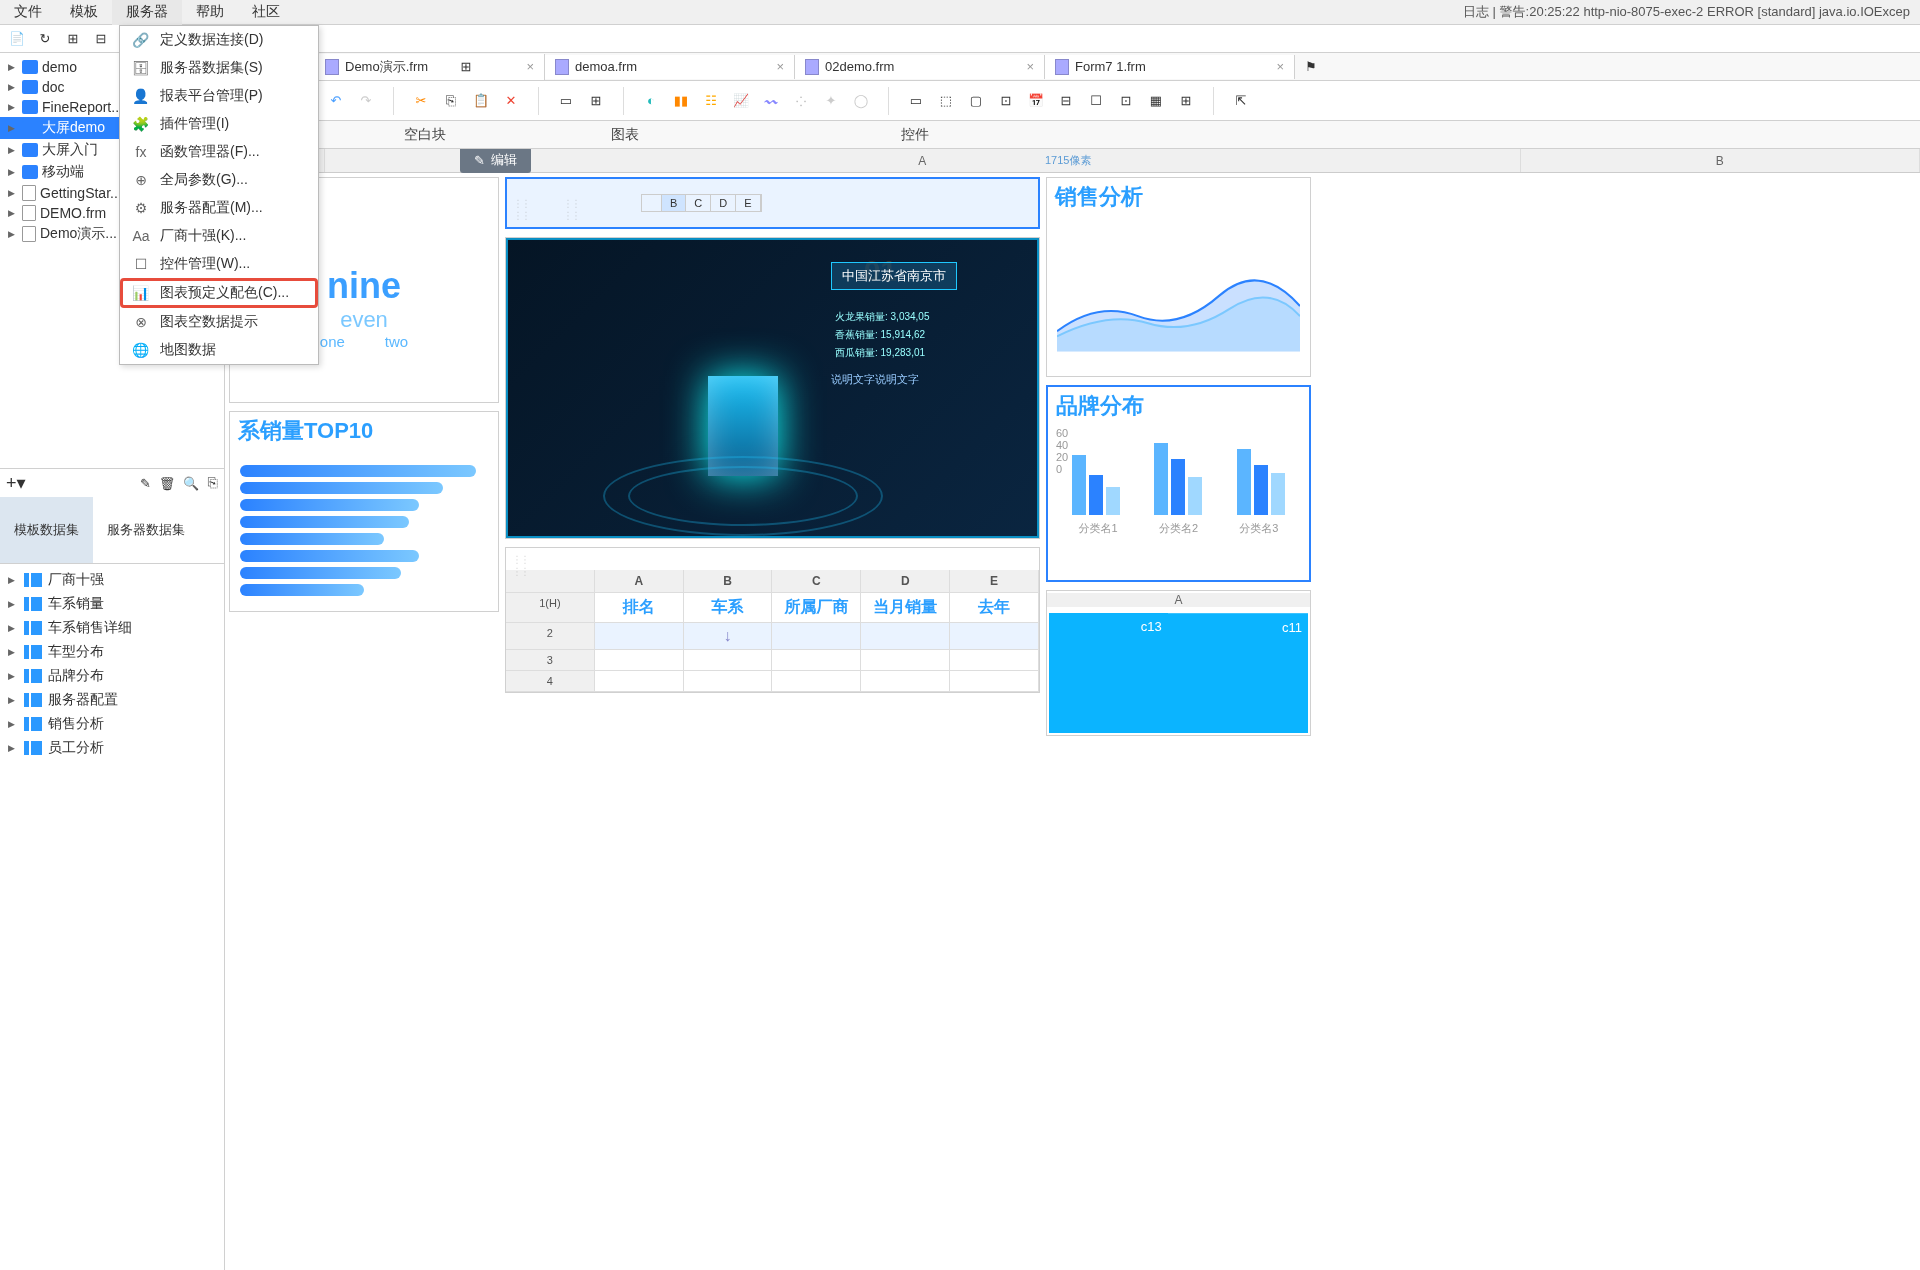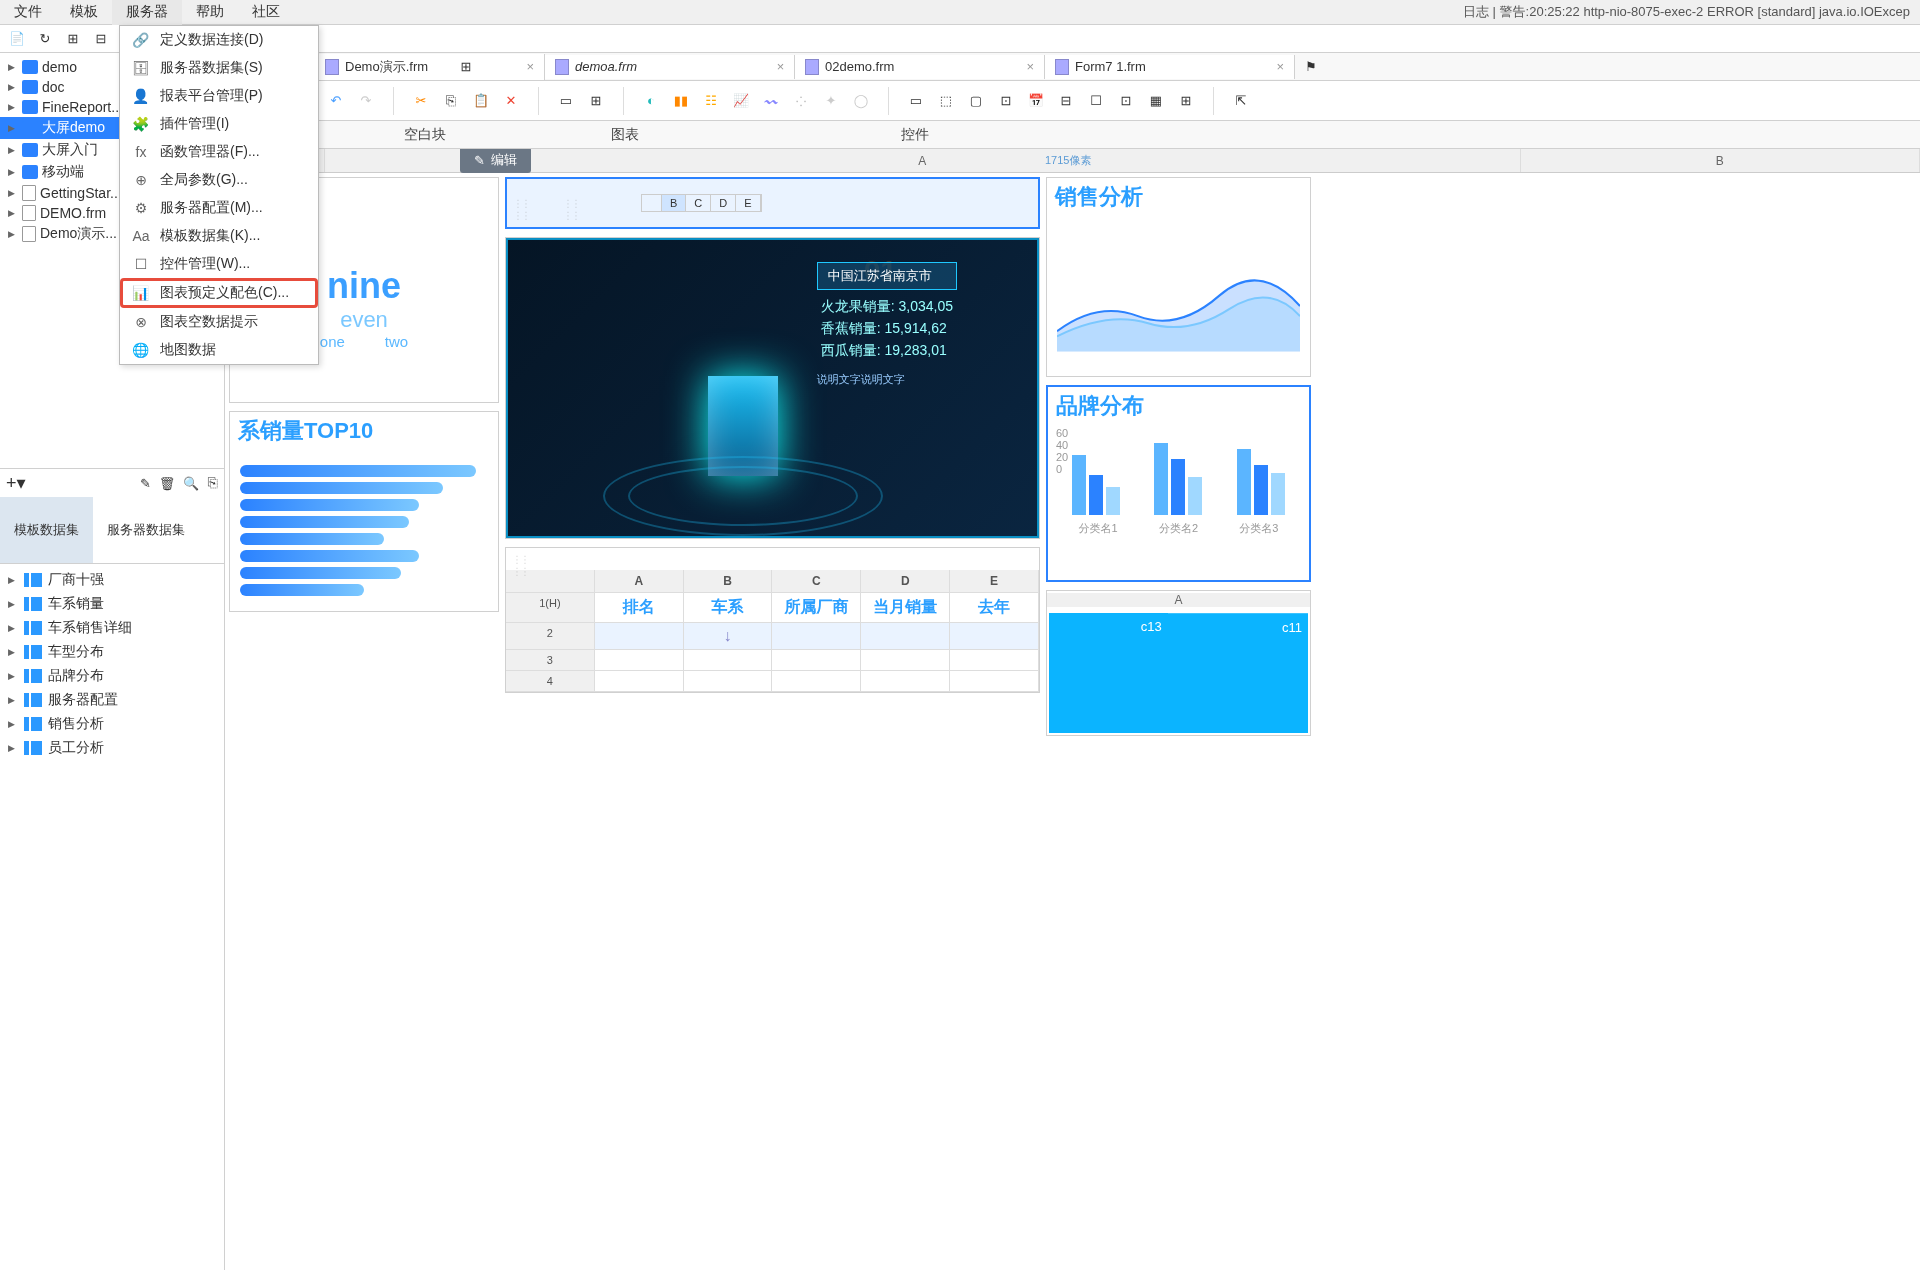--- a/index.html
+++ b/index.html
@@ -61,21 +61,21 @@
 .w-sm{font-size:15px;color:#5bb8ff;display:flex;gap:40px}
 .pie{margin:10px auto;width:130px;height:130px;border-radius:50%;background:conic-gradient(#7bb8ff 0 110deg,#2b82ff 110deg 200deg,#a6e6ff 200deg 260deg,#ccc 260deg 290deg,#5bdaf5 290deg 360deg);position:relative}
 .pie-lbl{position:absolute;font-size:11px;color:#666}
 .grid-sel{border:2px solid #2b82ff;background:#eaf3ff}
 .mini-tbl{display:flex;font-size:11px;border:1px solid #ccc}
 .mtc{border-right:1px solid #ccc;padding:2px 8px;text-align:center}
 .viz3d{height:300px;background:linear-gradient(135deg,#051525,#0a2540);position:relative;border:2px solid #0a8fc4}
 .viz-badge{position:absolute;top:22px;right:80px;color:#fff}
 .viz-num{font-size:30px;font-weight:bold;position:absolute;right:140px;top:14px}
 .viz-box{border:1px solid #1fc8ff;padding:4px 10px;background:rgba(20,80,120,0.6);font-size:13px}
-.viz-list{font-size:14px;margin-top:6px}
+.viz-list{font-size:10px;margin-top:18px}
 .viz-list div{padding:2px 4px;color:#9ff}
 .cube{position:absolute;left:200px;bottom:60px;width:70px;height:100px;background:linear-gradient(180deg,#1bbff4,#0a5f8f);box-shadow:0 0 40px #1ff,inset 0 0 30px rgba(255,255,255,0.3)}
 .rings{position:absolute;left:120px;bottom:10px;width:230px;height:60px;border-radius:50%;border:2px solid rgba(30,200,255,0.3)}
 .tbl{font-size:12px}
 .tbl-row{display:flex;border-bottom:1px solid #ddd}
 .tbl-h{background:#f0f0f0;font-weight:bold}
 .tbl-c{flex:1;text-align:center;padding:4px;border-right:1px solid #ddd;color:#2b9fff;font-size:16px;font-weight:bold}
 .tbl-rn{width:40px;background:#f0f0f0;color:#555;font-size:11px;font-weight:normal}
 .bars-h{padding:10px}
 .bar-h{height:12px;background:linear-gradient(90deg,#2b82ff,#7bc8ff);margin:5px 0;border-radius:6px}
@@ -150,21 +150,21 @@
       <div class="dd-item">
         <span class="dd-icon">⊕</span>
         <span>全局参数(G)...</span>
       </div>
       <div class="dd-item">
         <span class="dd-icon">⚙</span>
         <span>服务器配置(M)...</span>
       </div>
       <div class="dd-item">
         <span class="dd-icon">Aa</span>
-        <span>模板数据集(K)...</span>
+        <span>厂商十强(K)...</span>
       </div>
       <div class="dd-item">
         <span class="dd-icon">☐</span>
         <span>控件管理(W)...</span>
       </div>
       <div class="dd-item highlighted">
         <span class="dd-icon">📊</span>
         <span>图表预定义配色(C)...</span>
       </div>
       <div class="dd-item">
@@ -285,21 +285,21 @@
     </div>
 
     <div class="right-area">
       <div class="tabs-bar" id="ftabs">
         <span class="tbtn" style="position:absolute;left:230px">⊞</span>
       <div class="file-tab" style="width: 230px;">
             <span class="fticon"></span>
             <span style="flex:1">Demo演示.frm</span>
             <span class="close">×</span>
           </div>
-          <div class="file-tab" style="width: 250px; font-style: italic;">
+          <div class="file-tab" style="width: 250px;">
             <span class="fticon"></span>
             <span style="flex:1">demoa.frm</span>
             <span class="close">×</span>
           </div>
           <div class="file-tab" style="width: 250px;">
             <span class="fticon"></span>
             <span style="flex:1">02demo.frm</span>
             <span class="close">×</span>
           </div>
           <div class="file-tab" style="width: 250px;">

